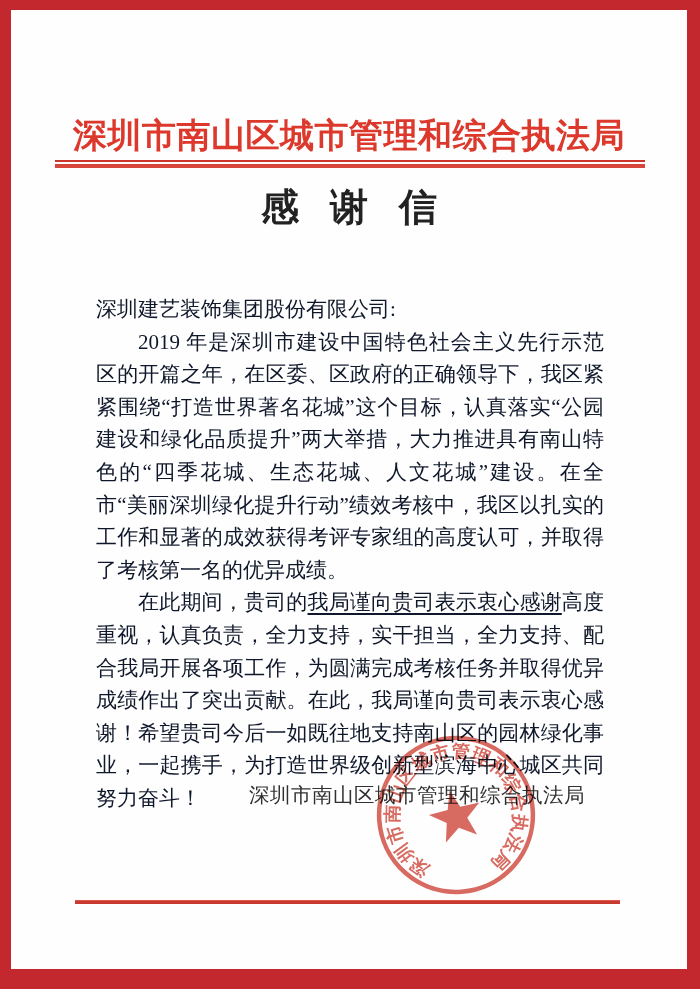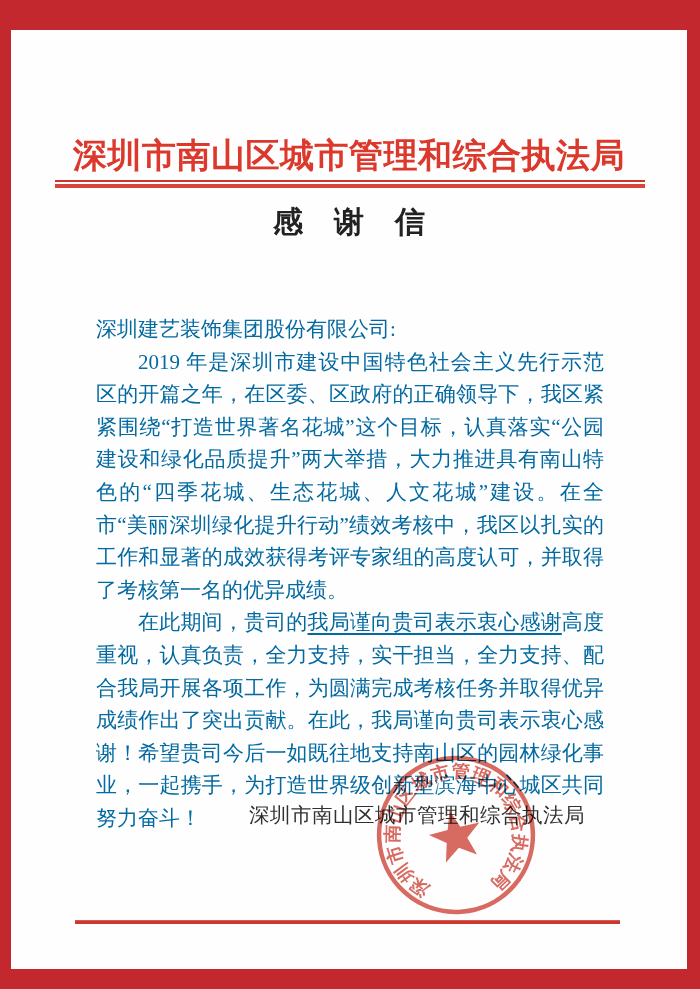--- a/index.html
+++ b/index.html
@@ -11,21 +11,20 @@
   .page {
     position: relative;
     width: 700px; height: 989px;
     background: #c2282e; 
     overflow: hidden;
   }
   .inner {
     position: absolute;
     left: 11px; top: 10px; right: 13px; bottom: 20px;
     background: #fefefe;
-    margin-top: 20px;
   }
   .org-title {
     position: absolute;
     top: 103px; left: 0; right: 0;
     margin: 0;
     text-align: center;
     font-size: 34px;
     font-weight: bold;
     letter-spacing: 0.5px;
     color: #dc392c;
@@ -37,32 +36,32 @@
     width: 590px; height: 8px;
     box-sizing: border-box;
     border-top: 2px solid #cc352c;
     border-bottom: 4px solid #d8453a;
   }
   .letter-title {
     position: absolute;
     top: 172px; left: 0; right: 0;
     margin: 0;
     text-align: center;
-    font-size: 30px;
+    font-size: 38px;
     font-weight: bold;
     letter-spacing: 31px;
     padding-left: 31px;
     color: #222222;
   }
   .letter-body {
     position: absolute;
     top: 283px; left: 85px; width: 508px;
     font-size: 21px;
     line-height: 32.6px;
-    color: #0369a1;
+    color: #0f172a;
     text-align: justify;
     text-align-last: left;
   }
   .letter-body p { margin: 0; }
   .para { text-indent: 2em; }
   .underlined {
     text-decoration: underline;
     text-underline-offset: 4px;
   }
   .signature-block {

